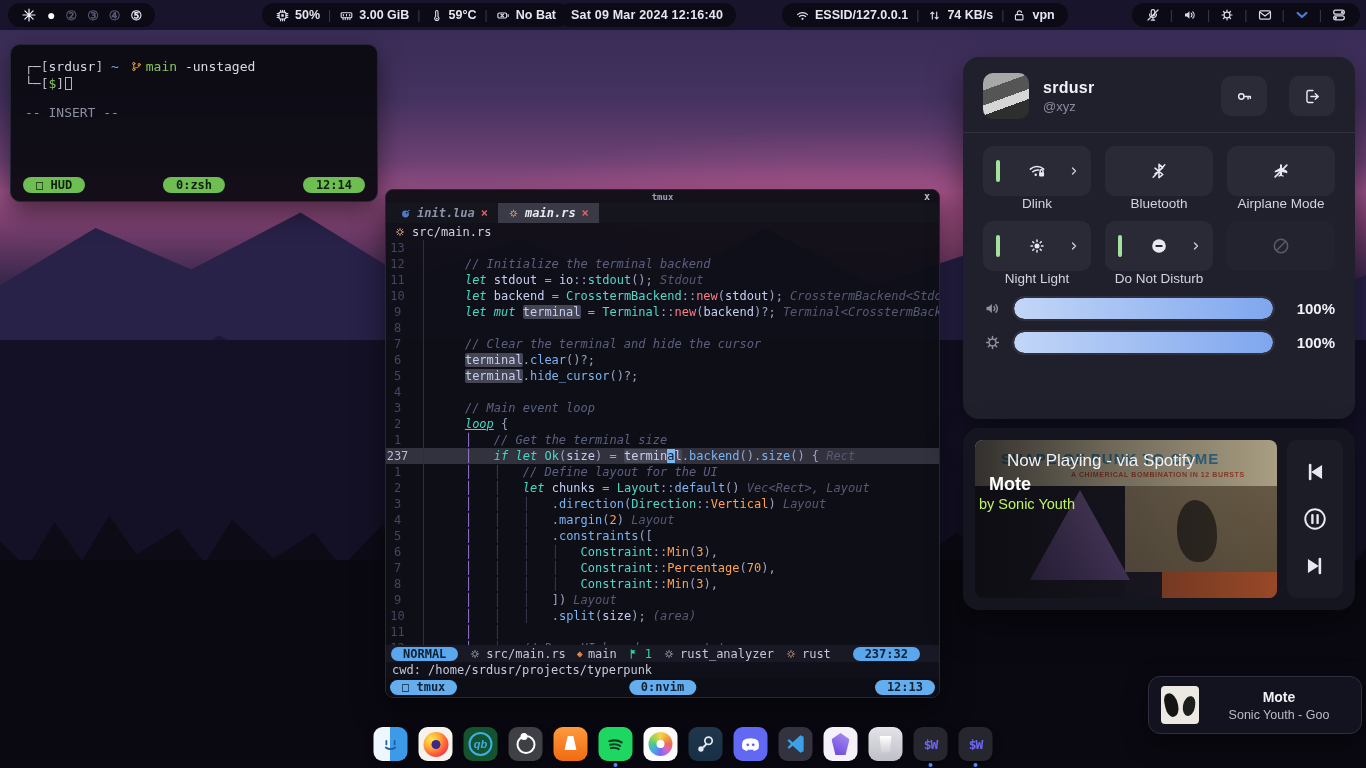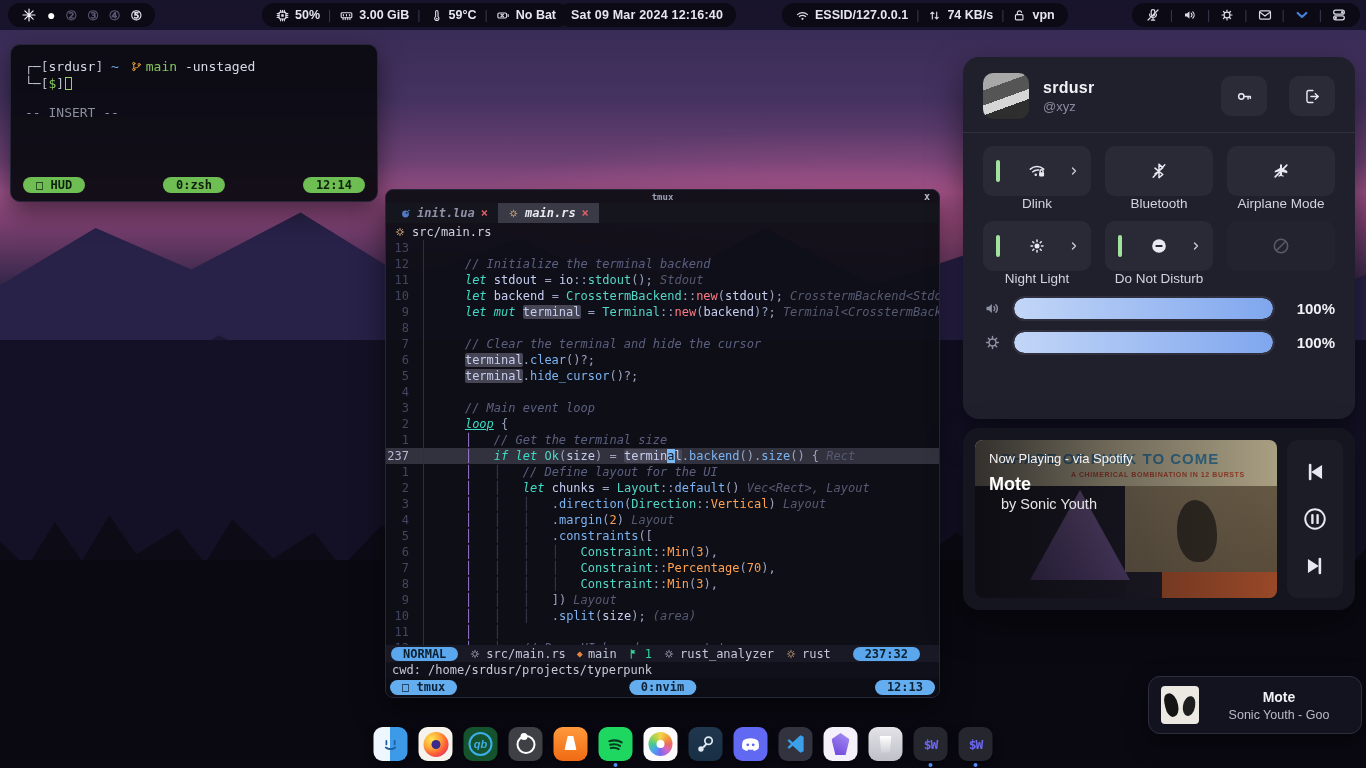--- a/index.html
+++ b/index.html
@@ -57,21 +57,21 @@
   .tab{display:flex;align-items:center;gap:6px;padding:0 10px}
   .tab.active{background:#3a3a46;color:#e8eaf2}
   .tab .x{color:#e2606a;font-style:normal}
   .tab .ic{width:11px;height:11px}
   .lua-ic{color:#5277c3}
   .rust-ic{color:#c9a176}
   .e-crumb{height:17px;display:flex;align-items:center;gap:6px;padding:0 8px;font:12px "DejaVu Sans Mono",monospace;color:#d0d3e0;flex:none}
   .e-crumb .ic{width:12px;height:12px;color:#c9a176}
   .e-code{flex:1;font:12px/16px "DejaVu Sans Mono",monospace;color:#c6cdf0;overflow:hidden}
   .row{display:flex;height:16px;white-space:pre}
-  .row .ln{width:38px;flex:none;text-align:right;padding-right:14px;color:#43465f;border-right:1px solid #2c2e44}
+  .row .ln{width:38px;flex:none;text-align:center;padding-right:14px;color:#43465f;border-right:1px solid #2c2e44}
   .row .lt{padding-left:12px;overflow:hidden}
   .row.cur{background:#32323f}
   .row.cur .ln{color:#b6bad4}
   .tok-k{color:#3edbc5;font-style:italic}
   .tok-u{color:#3edbc5;font-style:italic;text-decoration:underline}
   .tok-t{color:#53d7c7}
   .tok-fn{color:#7cb3f1}
   .tok-r{color:#ff7a84}
   .tok-n{color:#ffa14f}
   .tok-c{color:#5c6080;font-style:italic}
@@ -126,23 +126,23 @@
   .art{flex:1;border-radius:8px;overflow:hidden;position:relative;background:#221e2a}
   .art-band{position:absolute;left:0;right:0;top:0;height:46px;background:#d5c8a2}
   .art-t1{position:absolute;left:26px;top:10px;font-weight:800;font-size:15px;letter-spacing:1px;color:#3d84a8;white-space:nowrap}
   .art-t2{position:absolute;left:96px;top:31px;font-size:7px;font-weight:700;letter-spacing:.6px;color:#bf4a2e;white-space:nowrap}
   .art-left{position:absolute;left:0;top:46px;bottom:0;width:150px;background:#1e1a24}
   .art-tri{position:absolute;left:55px;top:50px;width:100px;height:90px;background:linear-gradient(200deg,#8a6ba3,#5d4480);clip-path:polygon(50% 0,100% 100%,0 100%)}
   .art-photo{position:absolute;right:0;top:46px;width:152px;height:86px;background:linear-gradient(135deg,#9b8868,#6f5f45)}
   .art-photo::after{content:"";position:absolute;left:52px;top:14px;width:40px;height:62px;background:#3a3226;border-radius:45% 55% 40% 50%}
   .art-orange{position:absolute;right:0;bottom:0;width:115px;height:26px;background:#c05a2e}
   .art-overlay{position:absolute;inset:0;background:linear-gradient(90deg,rgba(10,10,16,.8) 0%,rgba(10,10,16,.5) 45%,rgba(10,10,16,.22) 100%)}
-  .np{position:absolute;left:14px;top:11px;font-size:13px;color:#f2f2f6}
+  .np{position:absolute;left:32px;top:11px;font-size:17px;color:#f2f2f6}
   .m-title{position:absolute;left:14px;top:34px;font-size:18px;font-weight:800;color:#ffffff}
-  .m-artist{position:absolute;left:26px;top:56px;font-size:14.5px;color:#e5e5e5}
+  .m-artist{position:absolute;left:4px;top:56px;font-size:14.5px;color:#bef264}
   .m-controls{width:56px;background:#1c1c27;border-radius:10px;display:flex;flex-direction:column;align-items:center;justify-content:space-around;padding:8px 0}
   .m-controls button{background:none;border:none;color:#e8e8f0;cursor:pointer;width:26px;height:26px}
   .m-controls .ic{width:100%;height:100%}
 
   
   #notif{position:absolute;left:1148px;top:676px;width:214px;height:58px;background:#131320;border:1px solid #2e2e3e;border-radius:12px;display:flex;align-items:center;padding:0 12px;gap:10px;box-shadow:0 8px 22px rgba(0,0,0,.5)}
   .thumb{width:38px;height:38px;border-radius:4px;background:#ece9e2;position:relative;overflow:hidden;flex:none}
   .thumb::before{content:"";position:absolute;left:4px;top:7px;width:13px;height:24px;background:#141414;border-radius:40% 60% 50% 50%;transform:rotate(-12deg)}
   .thumb::after{content:"";position:absolute;right:4px;top:10px;width:12px;height:20px;background:#1d1d1d;border-radius:55% 45% 50% 50%;transform:rotate(10deg)}
   .notif-texts{flex:1;text-align:center}

